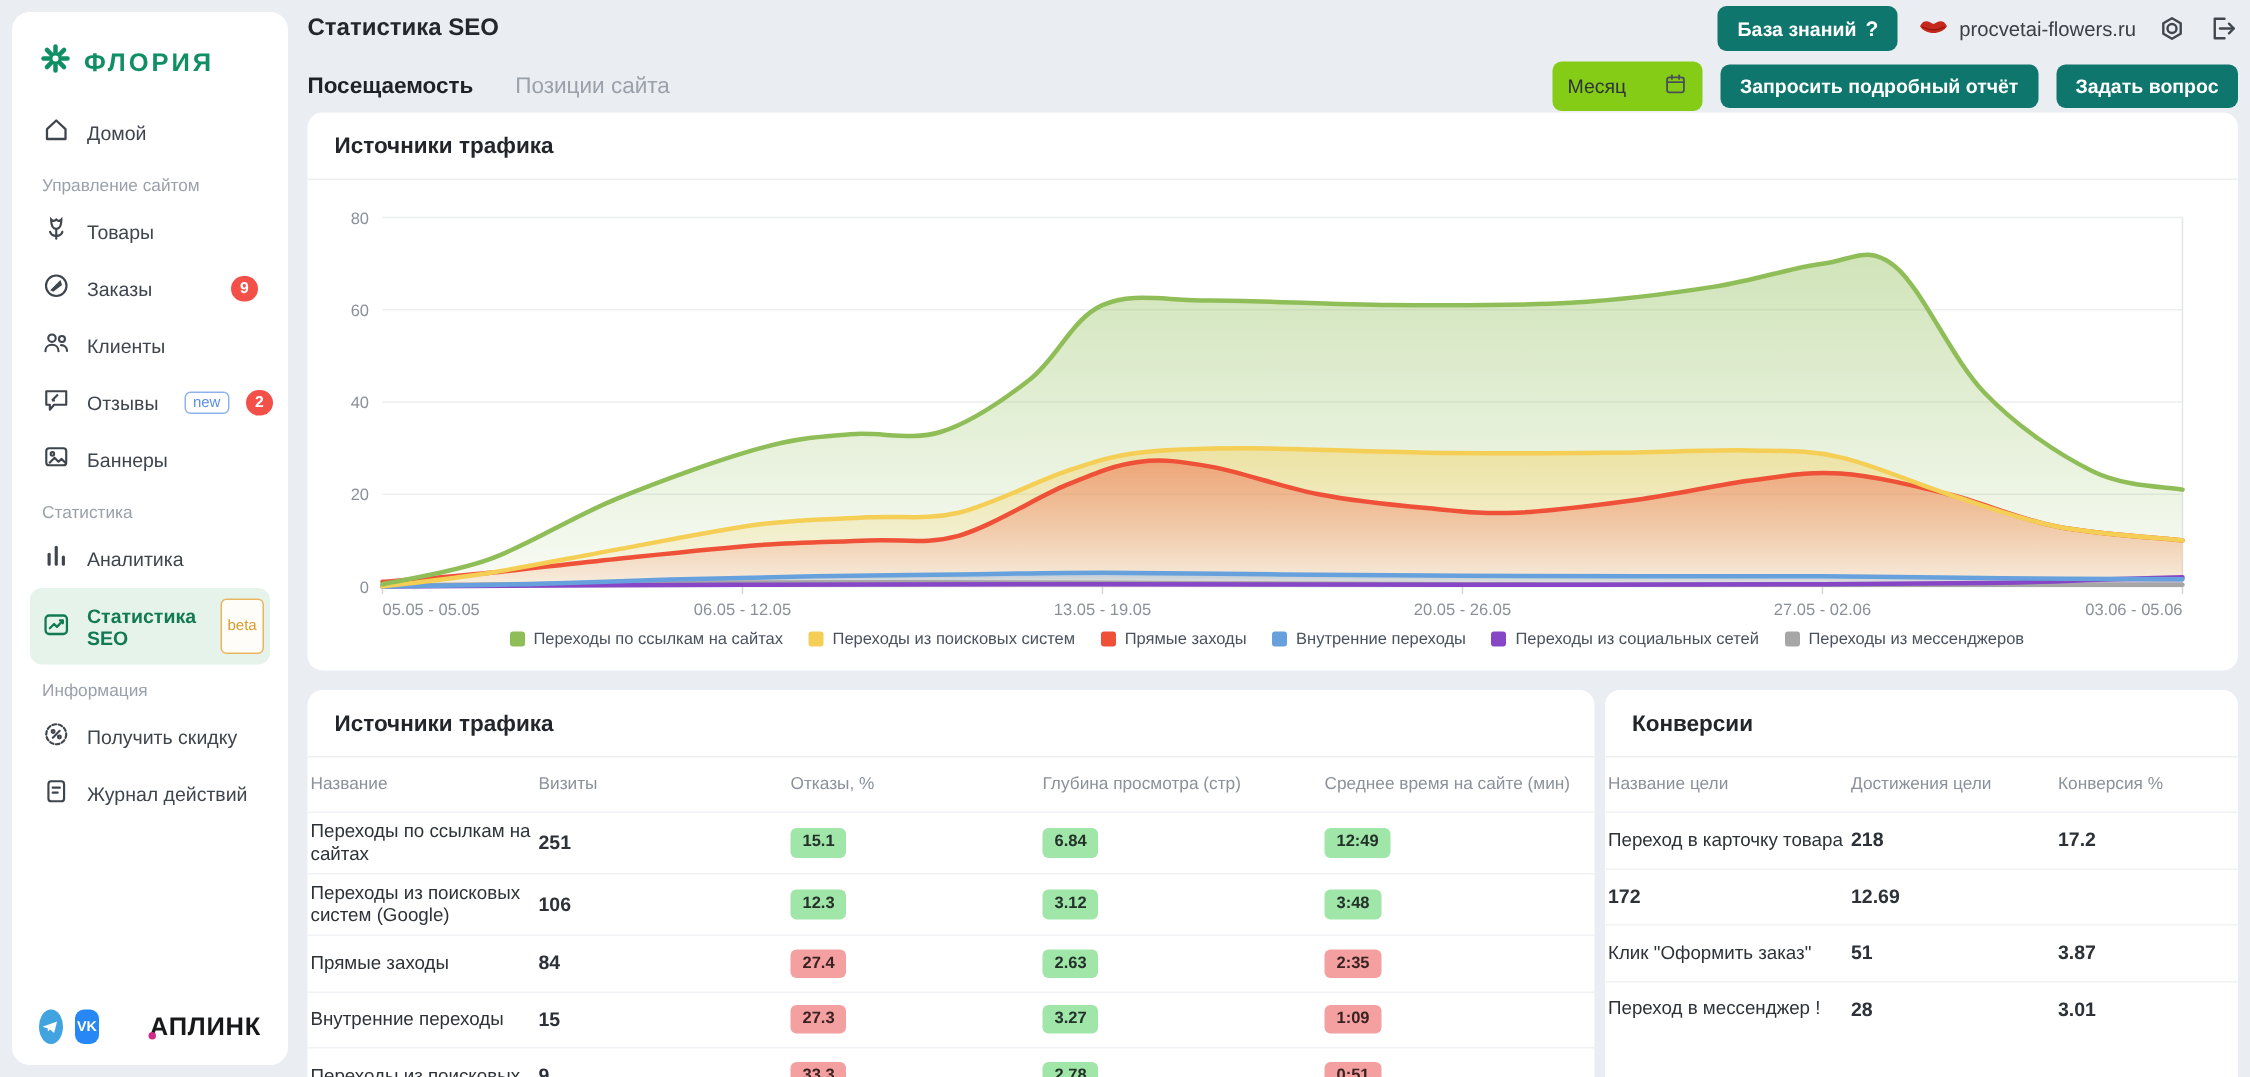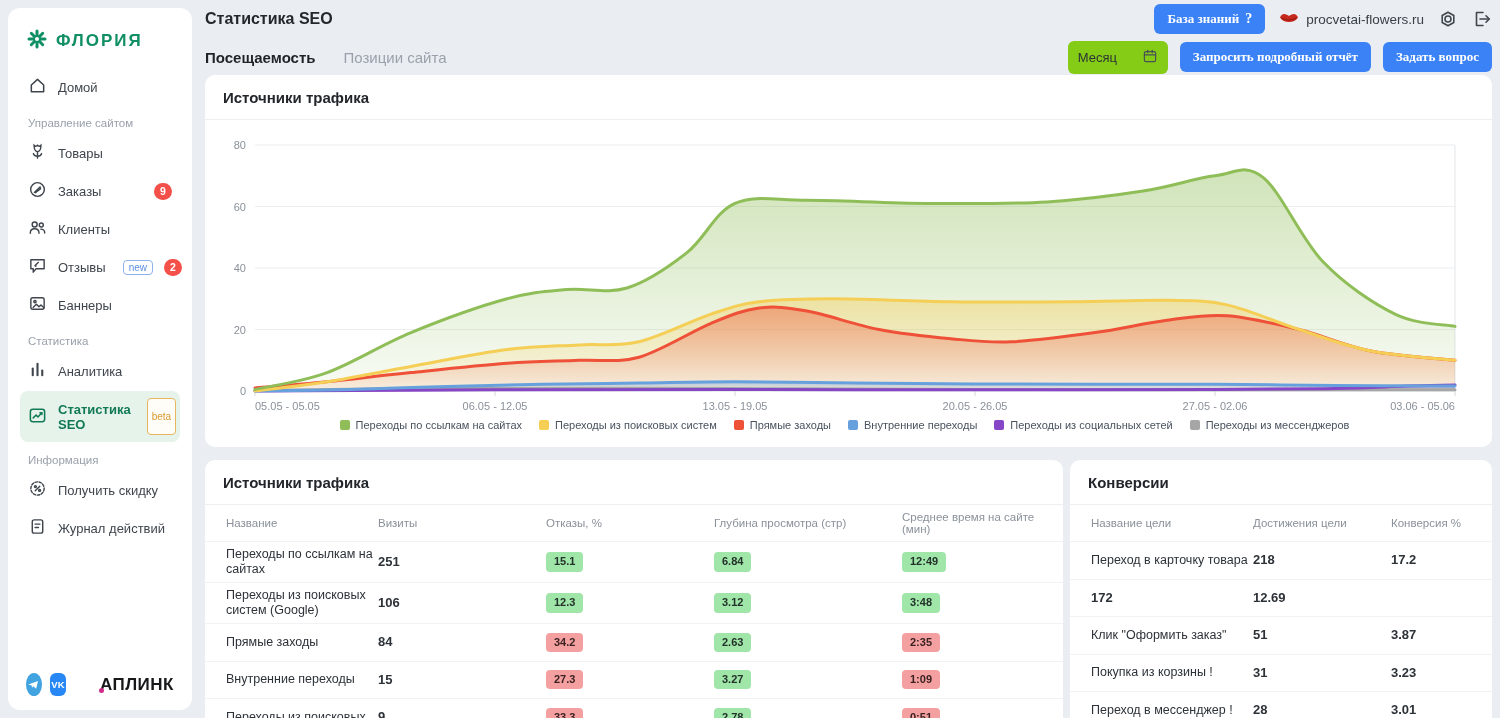--- a/index.html
+++ b/index.html
@@ -35,23 +35,23 @@
   .soc-tg { width:23px; height:23px; border-radius:50%; background:#41a3e0; display:flex; align-items:center; justify-content:center; cursor:pointer; }
   .soc-vk { width:23px; height:23px; border-radius:6px; background:#2787f5; color:#fff; font-size:9.5px; font-weight:bold; display:flex; align-items:center; justify-content:center; cursor:pointer; }
   .footer-brand { margin-left:26px; font-size:17px; font-weight:bold; color:#17181a; letter-spacing:0.5px; position:relative; }
   .footer-brand::before { content:""; position:absolute; left:-1px; bottom:2px; width:5px; height:5px; border-radius:50%; background:#c separately; background:#d12b8a; }
   
   .main { position:absolute; left:205px; top:0; width:1287px; height:718px; }
   .hdr1 { display:flex; align-items:center; height:38px; }
   .page-title { font-size:16px; font-weight:bold; color:#24282d; }
   .hdr-right { margin-left:auto; display:flex; align-items:center; gap:14px; }
   .btn-green {
-    background:#3b82f6; color:#fff; font-weight:bold; font-size:13px;
+    background:#0f766e; color:#fff; font-weight:bold; font-size:13px;
     border:none; border-radius:6px; padding:7px 13px; cursor:pointer;
-    font-family:Liberation Serif, serif;
+    font-family:Liberation Sans, sans-serif;
   }
   .kb-q { margin-left:6px; font-size:14px; }
   .domain-box { display:flex; align-items:center; gap:7px; font-size:13.5px; color:#3a4047; }
   .icon-btn { background:none; border:none; cursor:pointer; padding:0; display:flex; }
   .hdr2 { display:flex; align-items:center; height:34px; margin-top:2px; }
   .tabs { display:flex; gap:28px; }
   .tab { font-size:15px; color:#9aa1ab; cursor:pointer; }
   .tab.active { color:#1f2328; font-weight:bold; }
   .hdr2-right { margin-left:auto; display:flex; align-items:center; gap:12px; }
   .period-select {
@@ -64,21 +64,21 @@
   .card-title { font-size:15px; font-weight:bold; color:#22262b; padding:14px 18px 13px 18px; }
   .card-divider { border-bottom:1px solid #edeff2; }
   .chart-card { top:75px; left:0; width:1287px; height:372px; }
   .chart-wrap { padding:2px 24px 0 16px; }
   .legend { display:flex; justify-content:center; gap:17px; margin-top:1px; }
   .legend-item { display:flex; align-items:center; gap:6px; font-size:11px; color:#49525e; }
   .legend-sq { width:10px; height:10px; border-radius:2px; }
   
   .table-card-left  { top:460px; left:0;     width:858px; height:420px; overflow:hidden; }
   .table-card-right { top:460px; left:865px; width:422px; height:420px; overflow:hidden; }
-  .t-head, .t-row { display:grid; align-items:center; padding:0 21px; }
+  .t-head, .t-row { display:grid; align-items:center; padding:0 2px; }
   .grid-traffic { grid-template-columns:152px 168px 168px 188px 1fr; }
   .grid-conv    { grid-template-columns:162px 138px 1fr; }
   .t-head { font-size:11.5px; color:#8b919a; height:36px; }
   .t-row  { font-size:12.5px; color:#2d3238; min-height:37.5px; border-top:1px solid #f1f2f5; padding-top:5px; padding-bottom:5px; line-height:1.2; }
   .t-num  { font-weight:bold; font-size:13px; }
   .pill {
     display:inline-block; padding:3px 8px; border-radius:4px;
     font-size:11px; font-weight:bold; color:#23312a;
   }
   .tone-good { background:#9fe6a8; }
@@ -389,21 +389,21 @@
         <div class="t-row grid-traffic">
           <div>Переходы из поисковых систем (Google)</div>
           <div class="t-num">106</div>
           <div><span class="pill tone-good">12.3</span></div>
           <div><span class="pill tone-good">3.12</span></div>
           <div><span class="pill tone-good">3:48</span></div>
         </div>
         <div class="t-row grid-traffic">
           <div>Прямые заходы</div>
           <div class="t-num">84</div>
-          <div><span class="pill tone-bad">34.2</span></div>
+          <div><span class="pill tone-bad">27.4</span></div>
           <div><span class="pill tone-good">2.63</span></div>
           <div><span class="pill tone-bad">2:35</span></div>
         </div>
         <div class="t-row grid-traffic">
           <div>Внутренние переходы</div>
           <div class="t-num">15</div>
           <div><span class="pill tone-bad">27.3</span></div>
           <div><span class="pill tone-good">3.27</span></div>
           <div><span class="pill tone-bad">1:09</span></div>
         </div>
@@ -434,25 +434,20 @@
         <div class="t-row grid-conv">
           <div class="t-num">172</div>
           <div class="t-num">12.69</div>
         </div>
         <div class="t-row grid-conv">
           <div>Клик "Оформить заказ"</div>
           <div class="t-num">51</div>
           <div class="t-num">3.87</div>
         </div>
         <div class="t-row grid-conv">
-          <div>Покупка из корзины !</div>
-          <div class="t-num">31</div>
-          <div class="t-num">3.23</div>
-        </div>
-        <div class="t-row grid-conv">
           <div>Переход в мессенджер !</div>
           <div class="t-num">28</div>
           <div class="t-num">3.01</div>
         </div>
       </div>
   </section>
 
 </main>
 
 </body></html>

